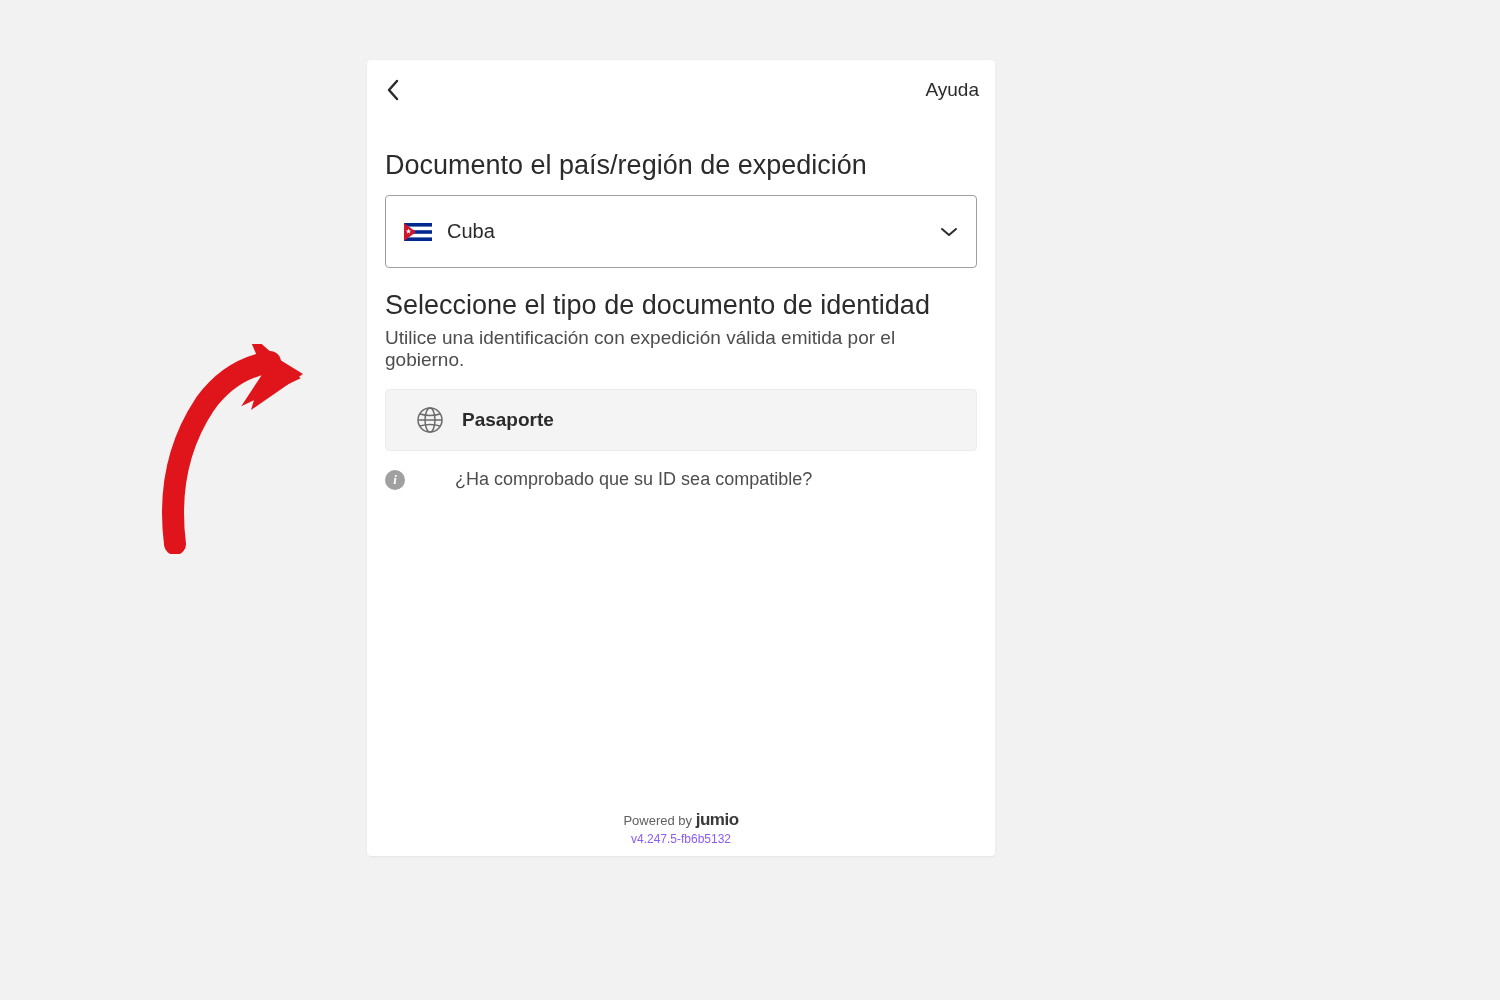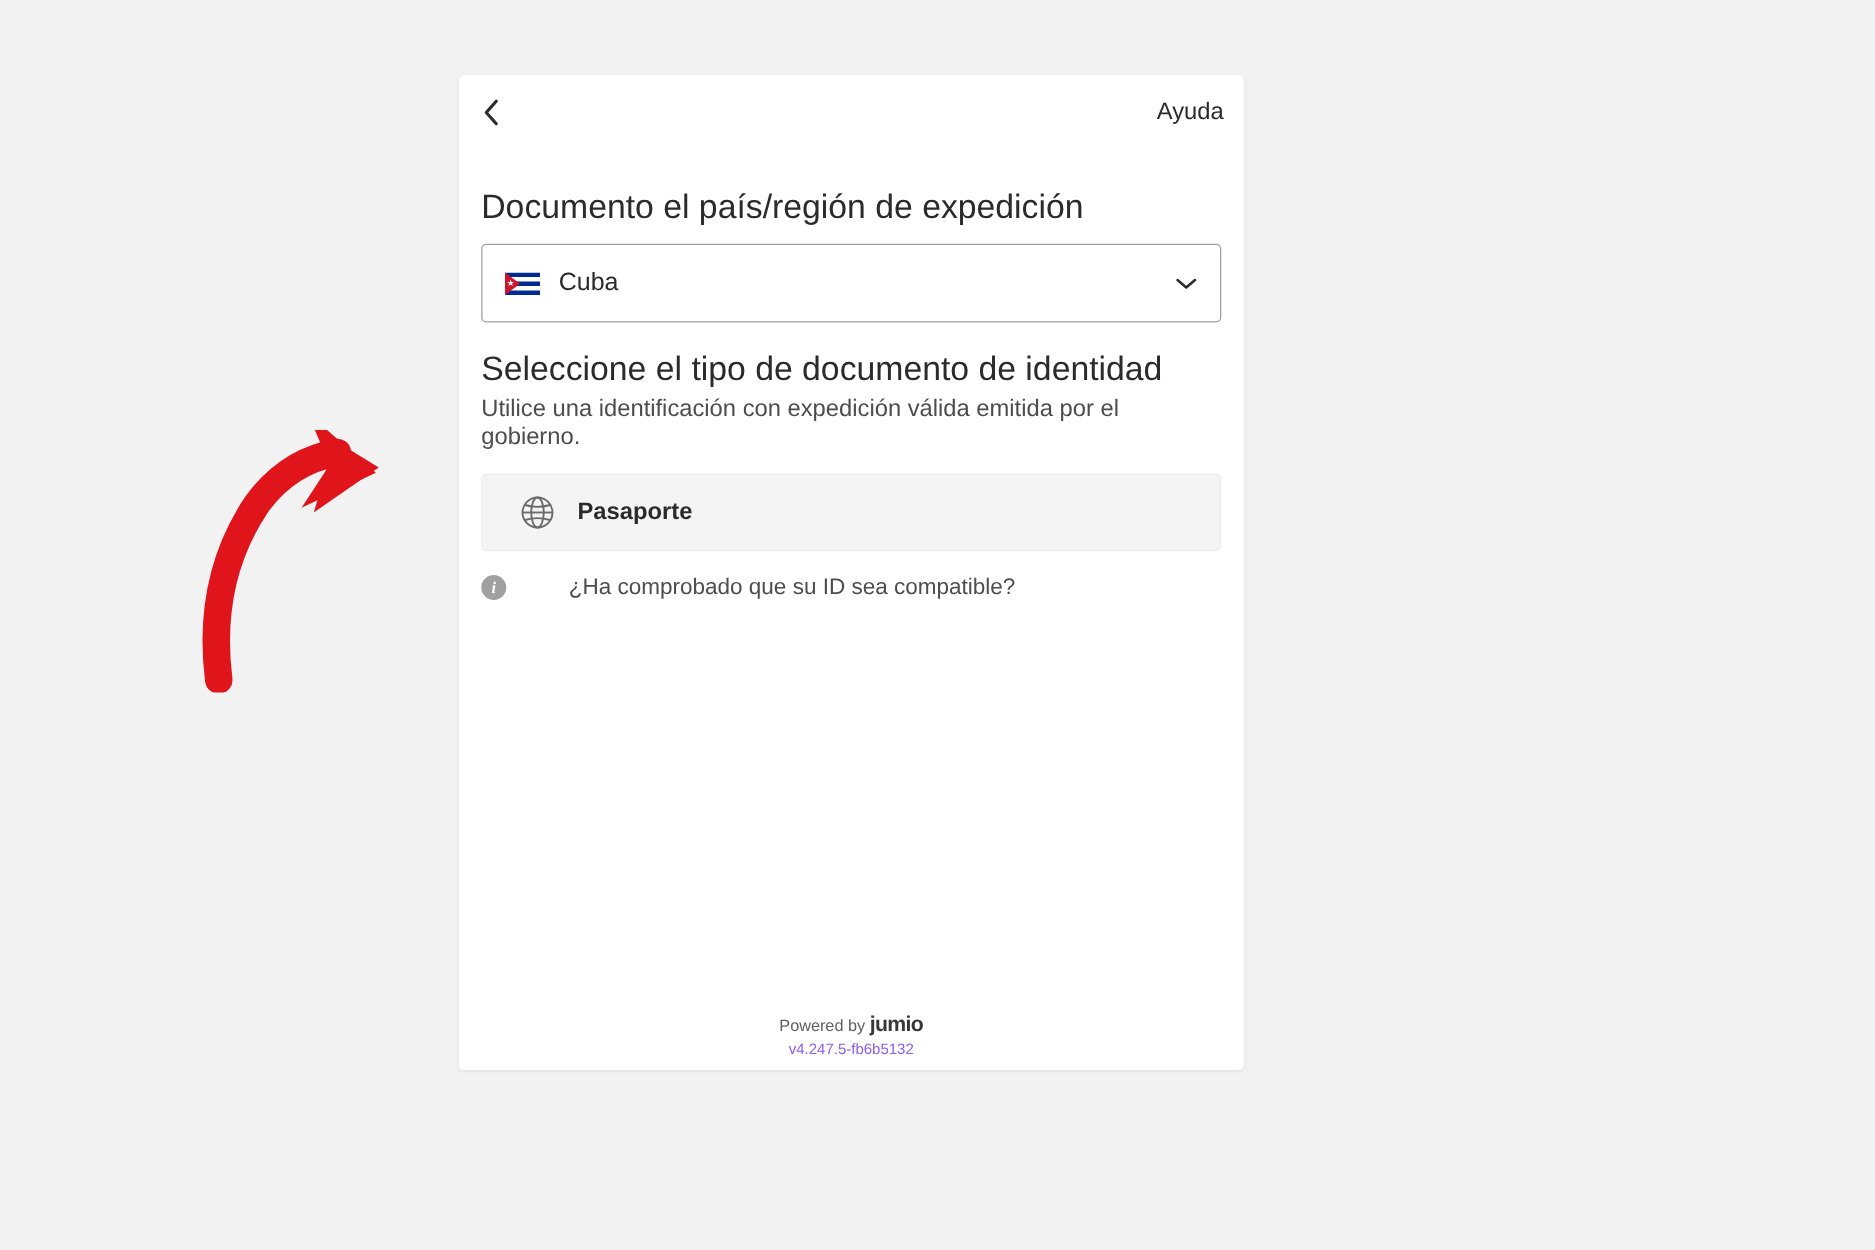--- a/index.html
+++ b/index.html
@@ -58,21 +58,21 @@
       margin-bottom: 6px;
     }
     .subtitle {
       font-size: 19px;
       color: #4d4d4d;
       margin-bottom: 18px;
     }
     .country-select {
       border: 1px solid #9f9f9f;
       border-radius: 4px;
-      height: 63px;
+      height: 73px;
       display: flex;
       align-items: center;
       padding: 0 18px;
       cursor: pointer;
       position: relative;
     }
     .flag {
       width: 28px;
       height: 18px;
       margin-right: 15px;

